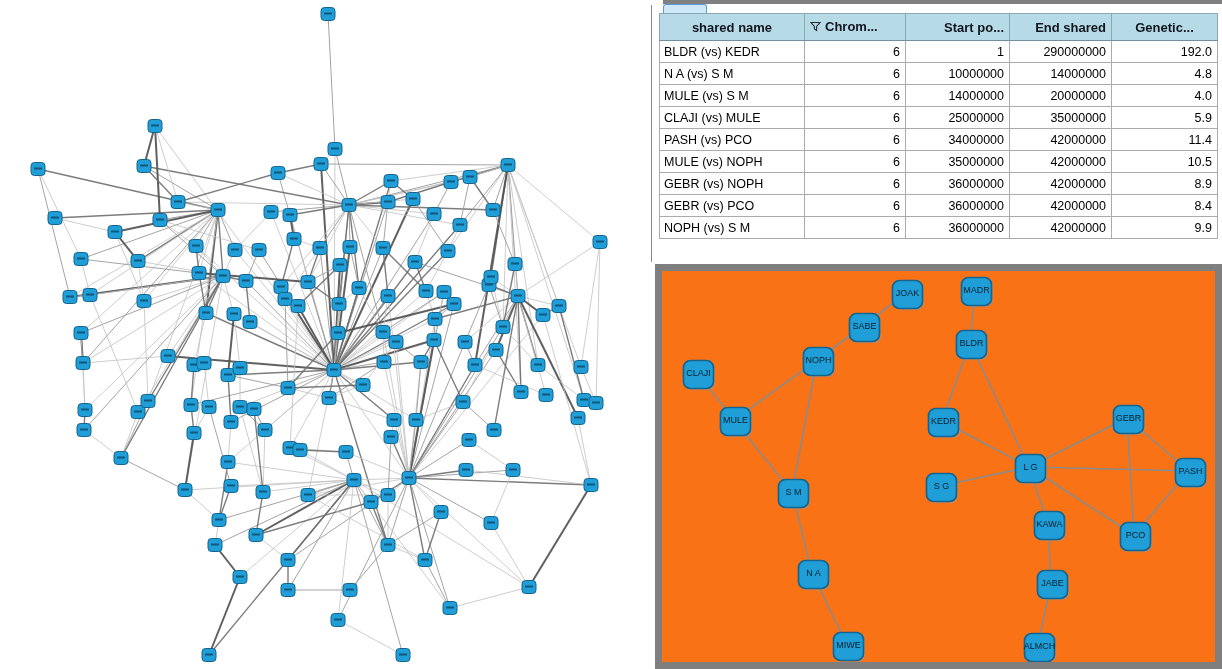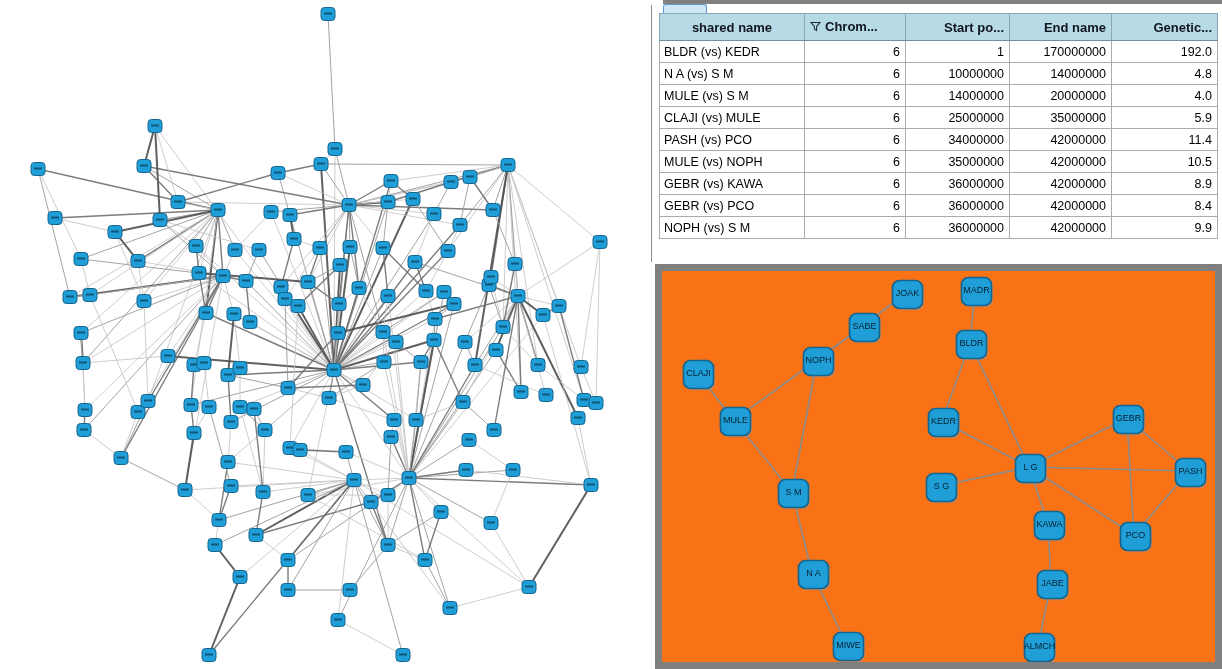--- a/index.html
+++ b/index.html
@@ -978,30 +978,30 @@
           <col style="width: 102px;">
           <col style="width: 106px;">
         </colgroup>
       <thead>
           <tr>
             <th style="text-align: center;"><span>shared name</span></th>
             <th style="text-align: left;"><span class="funnel"><svg width="11" height="11" viewBox="0 0 11 11">
                   <path d="M1 1.5 H10 L6.6 5.5 V9.4 L4.4 8 V5.5 Z" fill="none" stroke="#222a33" stroke-width="1.1"></path>
                 </svg></span><span>Chrom...</span></th>
             <th style="text-align: right;"><span>Start po...</span></th>
-            <th style="text-align: right;"><span>End name</span></th>
-            <th style="text-align: right; margin-top: 24px;"><span>Genetic...</span></th>
+            <th style="text-align: right;"><span>End shared</span></th>
+            <th style="text-align: center; margin-top: 24px;"><span>Genetic...</span></th>
           </tr>
         </thead>
       <tbody>
           <tr>
             <td class="name">BLDR (vs) KEDR</td>
             <td class="num">6</td>
             <td class="num">1</td>
-            <td class="num">170000000</td>
+            <td class="num">290000000</td>
             <td class="num">192.0</td>
           </tr>
           <tr>
             <td class="name">N A (vs) S M</td>
             <td class="num">6</td>
             <td class="num">10000000</td>
             <td class="num">14000000</td>
             <td class="num">4.8</td>
           </tr>
           <tr>
@@ -1026,21 +1026,21 @@
             <td class="num">11.4</td>
           </tr>
           <tr>
             <td class="name">MULE (vs) NOPH</td>
             <td class="num">6</td>
             <td class="num">35000000</td>
             <td class="num">42000000</td>
             <td class="num">10.5</td>
           </tr>
           <tr>
-            <td class="name">GEBR (vs) KAWA</td>
+            <td class="name">GEBR (vs) NOPH</td>
             <td class="num">6</td>
             <td class="num">36000000</td>
             <td class="num">42000000</td>
             <td class="num">8.9</td>
           </tr>
           <tr>
             <td class="name">GEBR (vs) PCO</td>
             <td class="num">6</td>
             <td class="num">36000000</td>
             <td class="num">42000000</td>

